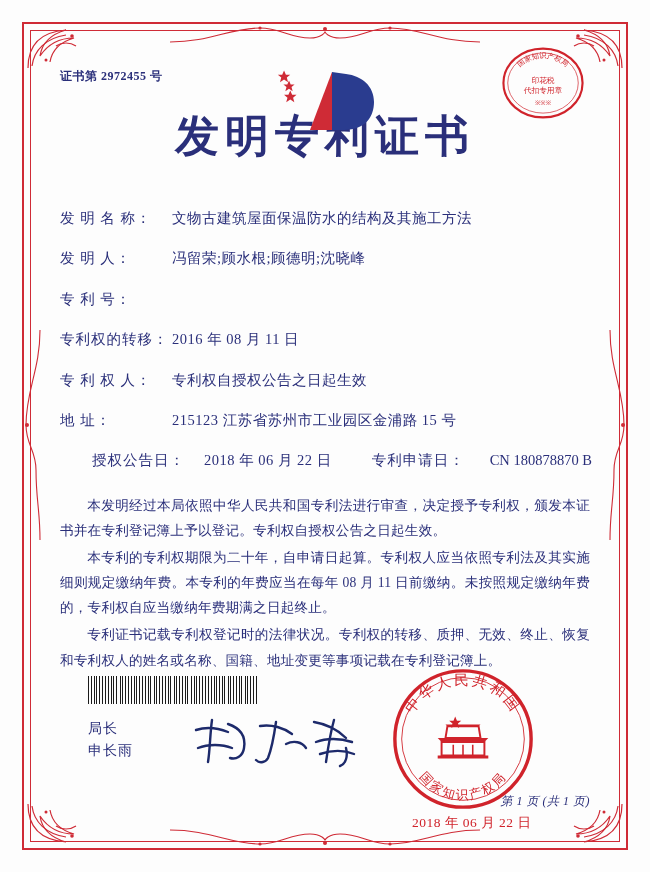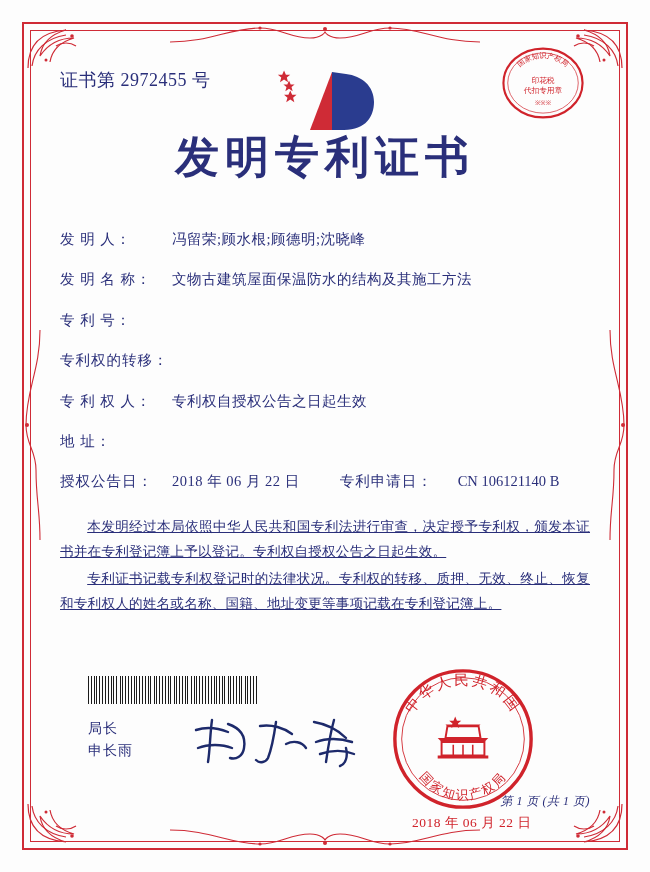--- a/index.html
+++ b/index.html
@@ -58,44 +58,45 @@
   
   .content {
     position: absolute;
     left: 60px;
     right: 60px;
     top: 54px;
     bottom: 54px;
   }
 
   .cert-number {
-    font-size: 18px;
+    font-size: 12px;
     letter-spacing: 0.5px;
     color: #2a2f7a;
     margin-top: 14px;
+    font-weight: bold;
   }
 
   
   .logo {
     position: absolute;
     left: 50%;
     transform: translateX(-50%);
     top: 10px;
     width: 110px;
     height: 78px;
   }
   .logo svg { width: 100%; height: 100%; }
 
   .title {
     text-align: center;
     font-size: 44px;
     font-weight: bold;
     letter-spacing: 6px;
     color: #2a2f7a;
-    margin-top: 36px;
+    margin-top: 22px;
     font-family: "DejaVu Serif", "Liberation Serif", serif;
   }
 
   .fields {
     margin-top: 44px;
     font-size: 14.5px;
     line-height: 1.2;
   }
   .field-row {
     display: flex;
@@ -105,31 +106,30 @@
   }
   .field-label {
     width: 112px;
     flex: 0 0 112px;
     letter-spacing: 1px;
   }
   .field-value {
     flex: 1 1 auto;
     letter-spacing: 0.5px;
   }
-  .field-row.two-col .field-label { width: 112px; flex: 0 0 112px; }
+  .field-row.two-col .field-label { width: 112px; flex: 0 0 112px; margin-left: 32px; }
   .field-row.two-col .col2-label { flex: 0 0 118px; letter-spacing: 1px; margin-left: 40px;}
   .field-row.two-col .col2-value { flex: 1 1 auto; }
 
   .body-text {
     margin-top: 14px;
     font-size: 13.6px;
     line-height: 1.85;
     text-align: justify;
     letter-spacing: 0.2px;
-    text-decoration: underline;
   }
   .body-text p {
     margin: 0 0 2px 0;
     text-indent: 2em;
   }
 
   
   .barcode {
     position: absolute;
     left: 28px;
@@ -302,50 +302,53 @@
         <path d="M42 20 l3 7 7 0 -5.5 4.5 2 7.5 -6.5-4.5 -6.5 4.5 2-7.5 -5.5-4.5 7 0 z" fill="#cf2b36" transform="translate(-12,-6) scale(0.62)"></path>
         <path d="M30 38 l2.4 5.5 5.6 0 -4.4 3.6 1.6 6 -5.2-3.6 -5.2 3.6 1.6-6 -4.4-3.6 5.6 0 z" fill="#cf2b36" transform="translate(-2,-10) scale(0.7)"></path>
         <path d="M26 52 l2.4 5.5 5.6 0 -4.4 3.6 1.6 6 -5.2-3.6 -5.2 3.6 1.6-6 -4.4-3.6 5.6 0 z" fill="#cf2b36" transform="translate(0,-14) scale(0.78)"></path>
       </svg>
     </div>
 
     <div class="title">发明专利证书</div>
 
     <div class="fields">
       <div class="field-row">
+        <span class="field-label">发 明 名 称：</span>
+        <span class="field-value">文物古建筑屋面保温防水的结构及其施工方法</span>
+      </div>
+      <div class="field-row">
         <span class="field-label">发 明 人：</span>
         <span class="field-value">冯留荣;顾水根;顾德明;沈晓峰</span>
       </div>
       <div class="field-row">
-        <span class="field-label">发 明 名 称：</span>
-        <span class="field-value">文物古建筑屋面保温防水的结构及其施工方法</span>
-      </div>
-      <div class="field-row">
         <span class="field-label">专 利 号：</span>
       </div>
       <div class="field-row">
         <span class="field-label">专利权的转移：</span>
+        <span class="field-value">2016 年 08 月 11 日</span>
       </div>
       <div class="field-row">
         <span class="field-label">专 利 权 人：</span>
         <span class="field-value">专利权自授权公告之日起生效</span>
       </div>
       <div class="field-row">
         <span class="field-label">地 址：</span>
+        <span class="field-value">215123 江苏省苏州市工业园区金浦路 15 号</span>
       </div>
       <div class="field-row two-col">
         <span class="field-label">授权公告日：</span>
         <span class="field-value" style="flex:0 0 auto;">2018 年 06 月 22 日</span>
         <span class="col2-label">专利申请日：</span>
-        <span class="col2-value">CN 106121140 B</span>
+        <span class="col2-value">CN 180878870 B</span>
       </div>
     </div>
 
     <div class="body-text">
       <p>本发明经过本局依照中华人民共和国专利法进行审查，决定授予专利权，颁发本证书并在专利登记簿上予以登记。专利权自授权公告之日起生效。</p>
+      <p>本专利的专利权期限为二十年，自申请日起算。专利权人应当依照专利法及其实施细则规定缴纳年费。本专利的年费应当在每年 08 月 11 日前缴纳。未按照规定缴纳年费的，专利权自应当缴纳年费期满之日起终止。</p>
       <p>专利证书记载专利权登记时的法律状况。专利权的转移、质押、无效、终止、恢复和专利权人的姓名或名称、国籍、地址变更等事项记载在专利登记簿上。</p>
     </div>
 
     <div class="barcode" id="barcode">
         <i style="width: 1px;"></i>
         <i style="width: 1px; background: transparent;"></i>
         <i style="width: 2px;"></i>
         <i style="width: 1px; background: transparent;"></i>
         <i style="width: 1px;"></i>
         <i style="width: 1px; background: transparent;"></i>

